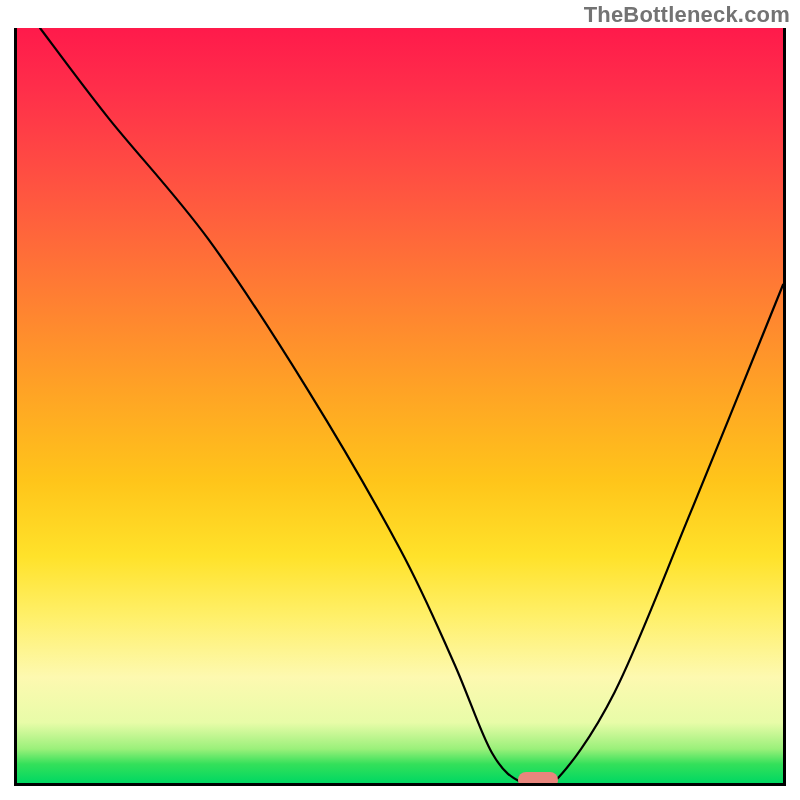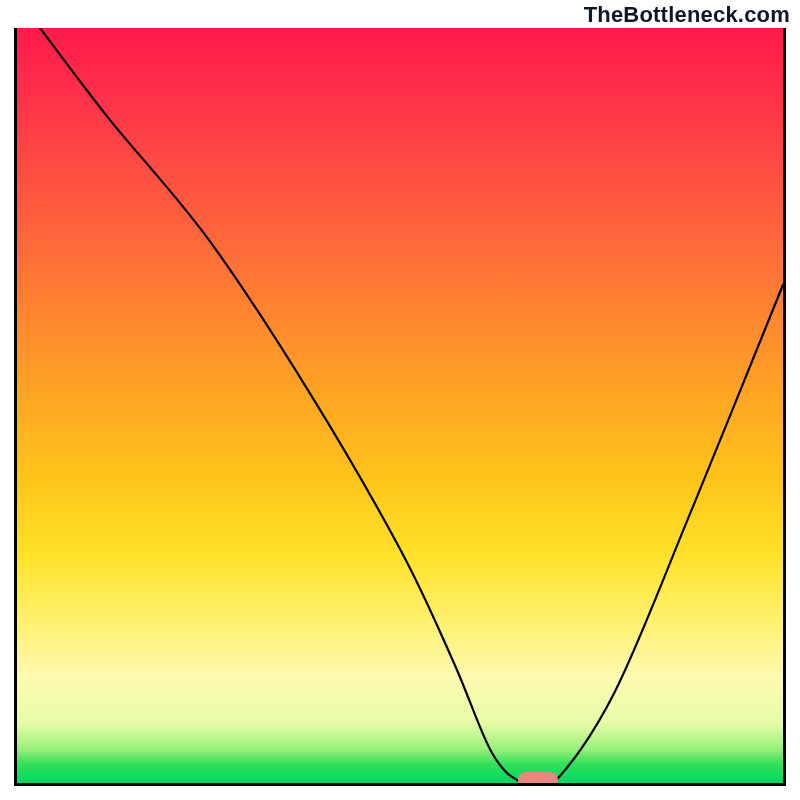--- a/index.html
+++ b/index.html
@@ -17,21 +17,21 @@
     width: 800px;
     height: 800px;
   }
 
   .watermark {
     position: absolute;
     top: 2px;
     right: 10px;
     font-size: 22px;
     font-weight: 600;
-    color: #0f172a;
+    color: #737373;
     letter-spacing: 0.2px;
     user-select: none;
   }
 
   .frame {
     position: absolute;
     left: 14px;
     top: 28px;
     width: 772px;
     height: 758px;

